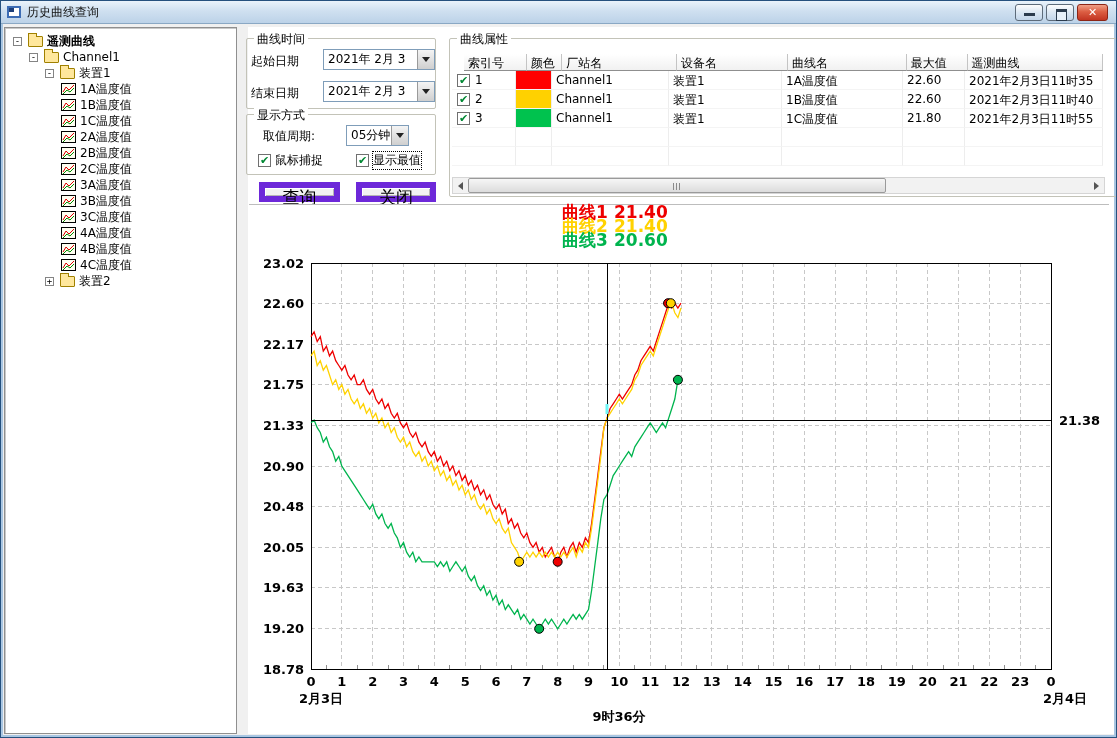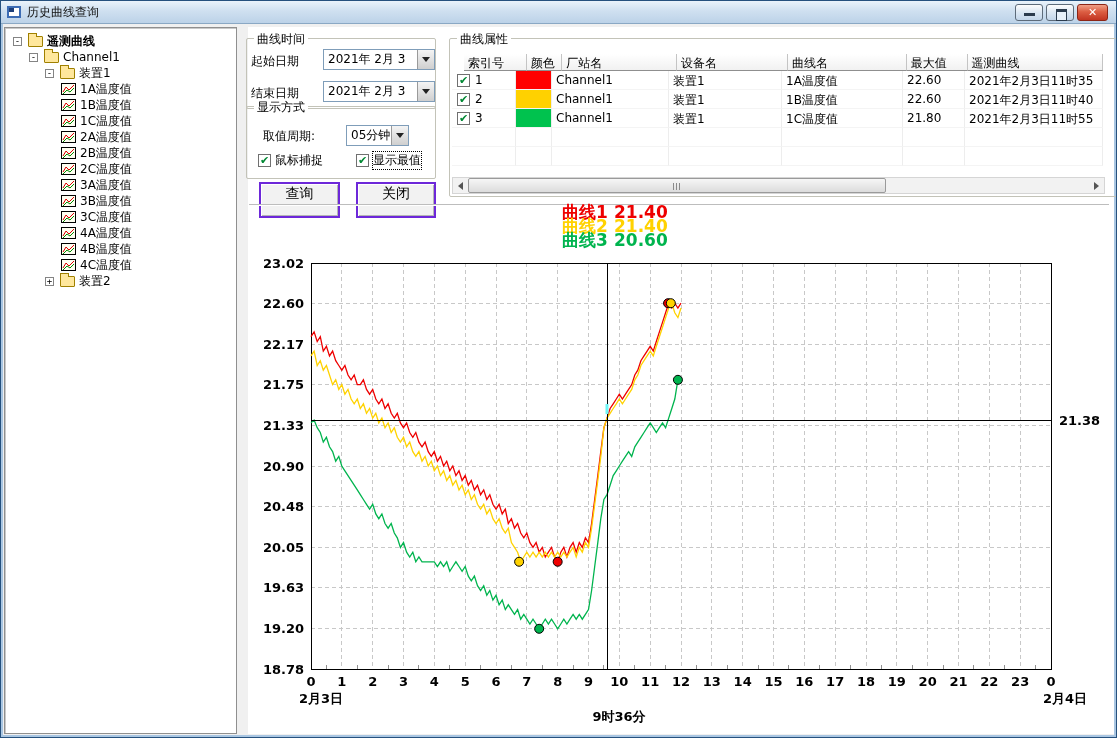--- a/index.html
+++ b/index.html
@@ -51,23 +51,23 @@
   .combo .combo-text { flex:1; font-size:12px; padding-left:4px; white-space:nowrap; }
   .combo .combo-btn { width:17px; height:100%; border-left:1px solid #9a9a9a;
                       background:linear-gradient(#f4f4f4,#cfcfcf); display:flex; align-items:center; justify-content:center; }
   .combo .arrow { width:0; height:0; border-left:4px solid transparent; border-right:4px solid transparent; border-top:5px solid #222; }
 
   .checkbox { position:absolute; display:flex; align-items:center; font-size:12px; cursor:pointer; }
   .cb-box { width:13px; height:13px; border:1px solid #707070; background:#fff; margin-right:4px;
             font-size:11px; line-height:12px; text-align:center; color:#083; font-weight:bold; flex:none; }
   .cb-label.focused { outline:1px dotted #000; }
 
-  .push-btn { position:absolute; height:36px; background:#f2f2f2;
-              border:2px solid #6d28d9; box-shadow:inset 1px 1px 0 #ffffff, inset -1px -1px 0 #b5b5b5;
-              font-size:14px; text-align:center; line-height:18px; cursor:pointer; }
+  .push-btn { position:absolute; height:20px; background:#f2f2f2;
+              border:6px solid #6d28d9; box-shadow:inset 1px 1px 0 #ffffff, inset -1px -1px 0 #b5b5b5;
+              font-size:17px; text-align:center; line-height:18px; cursor:pointer; }
 
   .separator { position:absolute; left:248px; top:203px; width:860px; height:2px;
                border-top:1px solid #bdbdbd; border-bottom:1px solid #fff; }
 
   
   .ptable { position:absolute; left:451px; top:53px; width:651px; }
   .thead { display:flex; height:17px; }
   .th { background:linear-gradient(#ffffff,#f1f1f1); border-bottom:1px solid #8f8f8f; border-right:1px solid #c4c4c4;
         font-size:12px; padding:1px 0 0 4px; white-space:nowrap; overflow:hidden; }
   .trow { display:flex; height:19px; }
@@ -245,21 +245,21 @@
       </span>
   </div>
   <div class="fieldlabel" style="left:250px;top:84px;">结束日期</div>
   <div class="combo" style="left:322px;top:80px;width:112px;">
     <span class="combo-text">2021年 2月 3</span>
     <span class="combo-btn">
         <span class="arrow"></span>
       </span>
   </div>
 
-  <div class="groupbox" style="left:245px;top:105px;width:190px;height:73px;">
+  <div class="groupbox" style="left:245px;top:113px;width:190px;height:61px;">
     <span class="gb-title">显示方式</span>
   </div>
   <div class="fieldlabel" style="left:262px;top:127px;">取值周期:</div>
   <div class="combo" style="left:345px;top:124px;width:63px;">
     <span class="combo-text">05分钟</span>
     <span class="combo-btn">
         <span class="arrow"></span>
       </span>
   </div>
   <div class="checkbox" style="left:257px;top:151px;">

